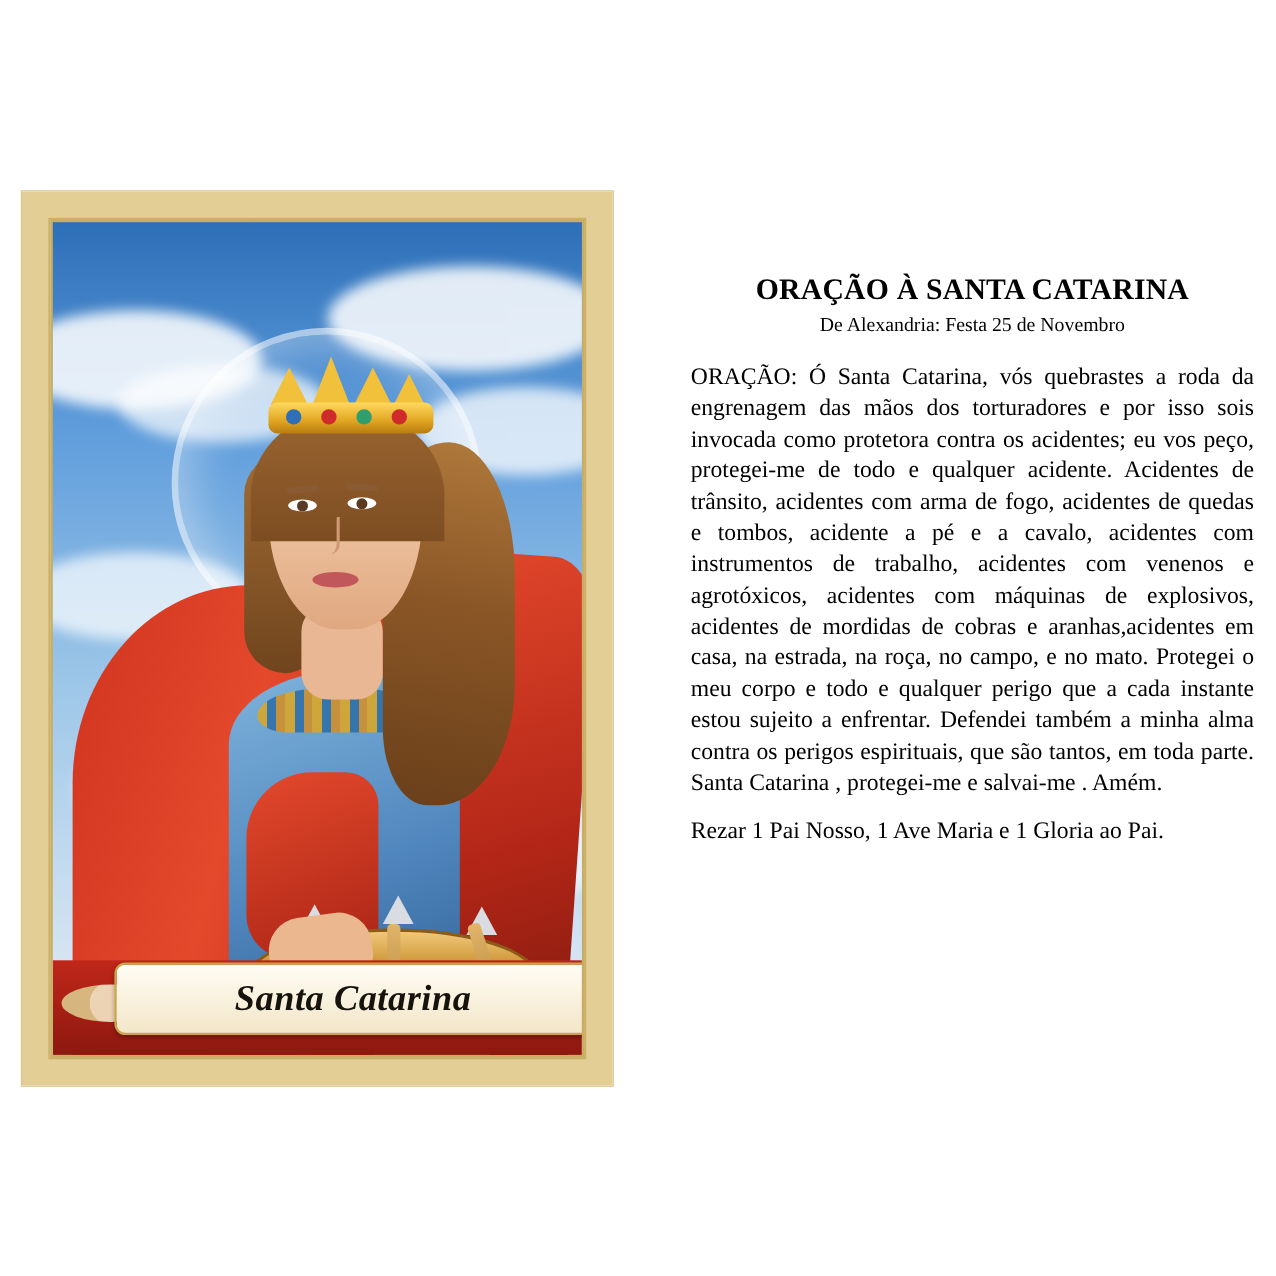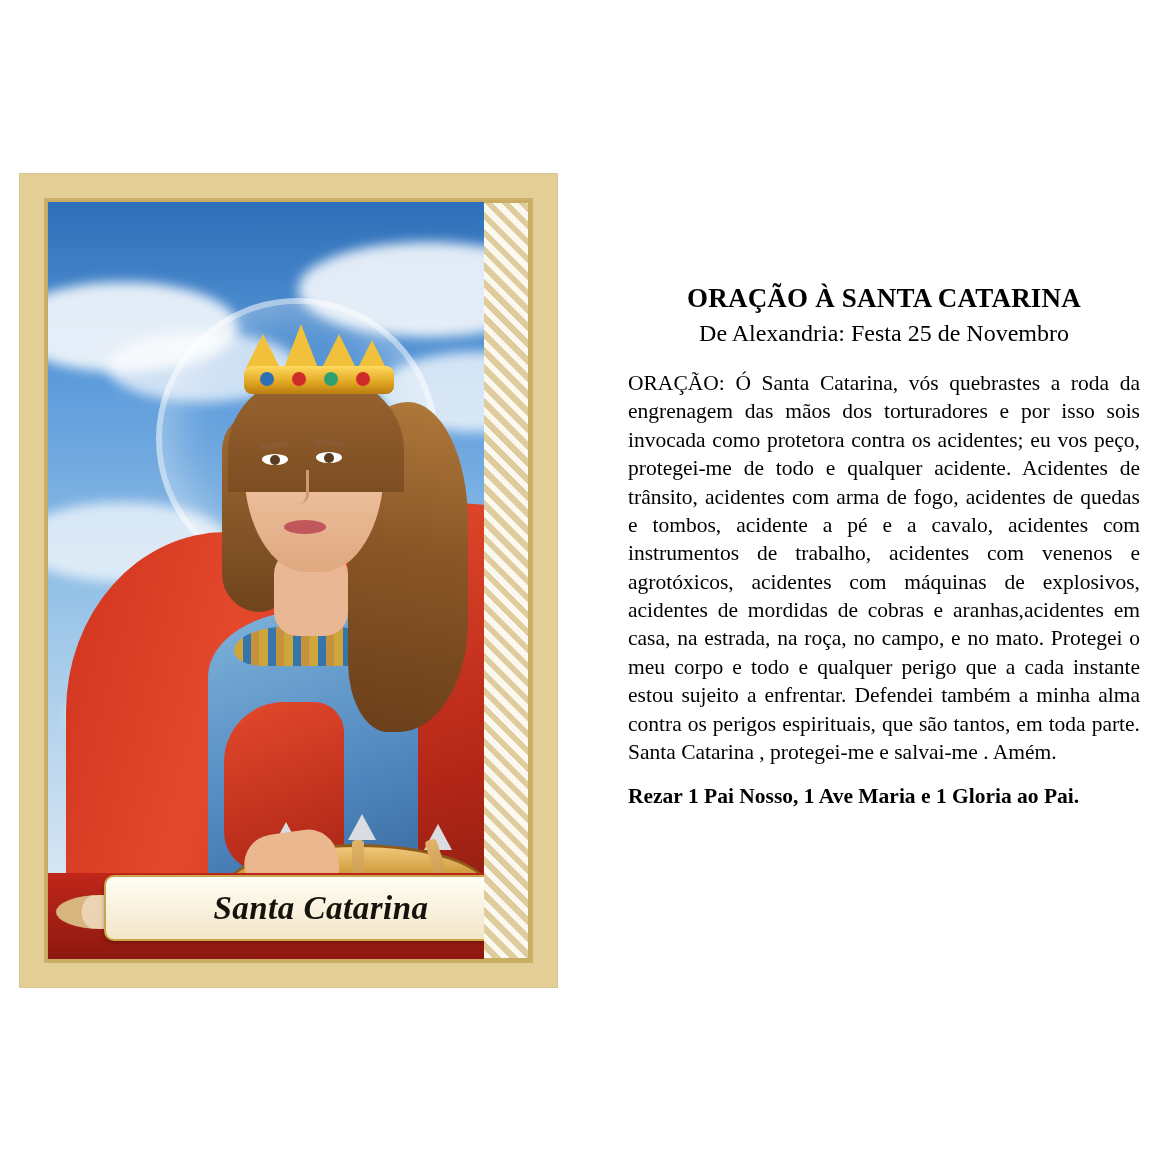--- a/index.html
+++ b/index.html
@@ -62,21 +62,21 @@
     left: 24px; top: 24px; right: 24px; bottom: 24px;
     box-sizing: border-box;
     border: 2px solid #cbb06a;
     pointer-events: none;
     z-index: 6;
   }
   .art {
     position: absolute;
     left: 28px;
     top: 28px;
-    width: 436px;
+    width: 481px;
     height: 757px;
     overflow: hidden;
     background: linear-gradient(#2d6fb8 0%, #5f9ddc 25%, #9cc6e8 55%, #c8ddf0 80%, #e6eef7 100%);
   }
   
   .cloud {
     position: absolute;
     background: #ffffff;
     border-radius: 50%;
     filter: blur(6px);
@@ -383,54 +383,52 @@
     height: 86px;
     background: linear-gradient(180deg,#c0271a 0%,#8d180f 100%);
   }
 
   
   .prayer {
     position: absolute;
     left: 628px;
     top: 248px;
     width: 512px;
-    margin-top: 35px;
   }
   .prayer-title {
     text-align: center;
     font-family: "Liberation Serif", serif;
     font-weight: bold;
     font-size: 27px;
     color: #000;
     letter-spacing: .2px;
     white-space: nowrap;
   }
   .prayer-subtitle {
     text-align: center;
     font-family: "Liberation Serif", serif;
-    font-size: 24px;
+    font-size: 18px;
     color: #000;
     margin-top: 6px;
   }
   .prayer-body {
     margin-top: 22px;
     font-family: "Liberation Serif", serif;
     font-size: 21.5px;
     line-height: 1.32;
     color: #000;
     text-align: justify;
     text-justify: inter-word;
   }
   .prayer-body p { margin: 0; }
   .prayer-closing {
     margin-top: 18px;
     font-family: "Liberation Serif", serif;
     font-size: 21.5px;
     color: #000;
-    font-weight: bold;
   }
 </style>
 </head>
 <body>
 
 <div class="page">
 
   <div class="card">
     <div class="card-inner">
 

